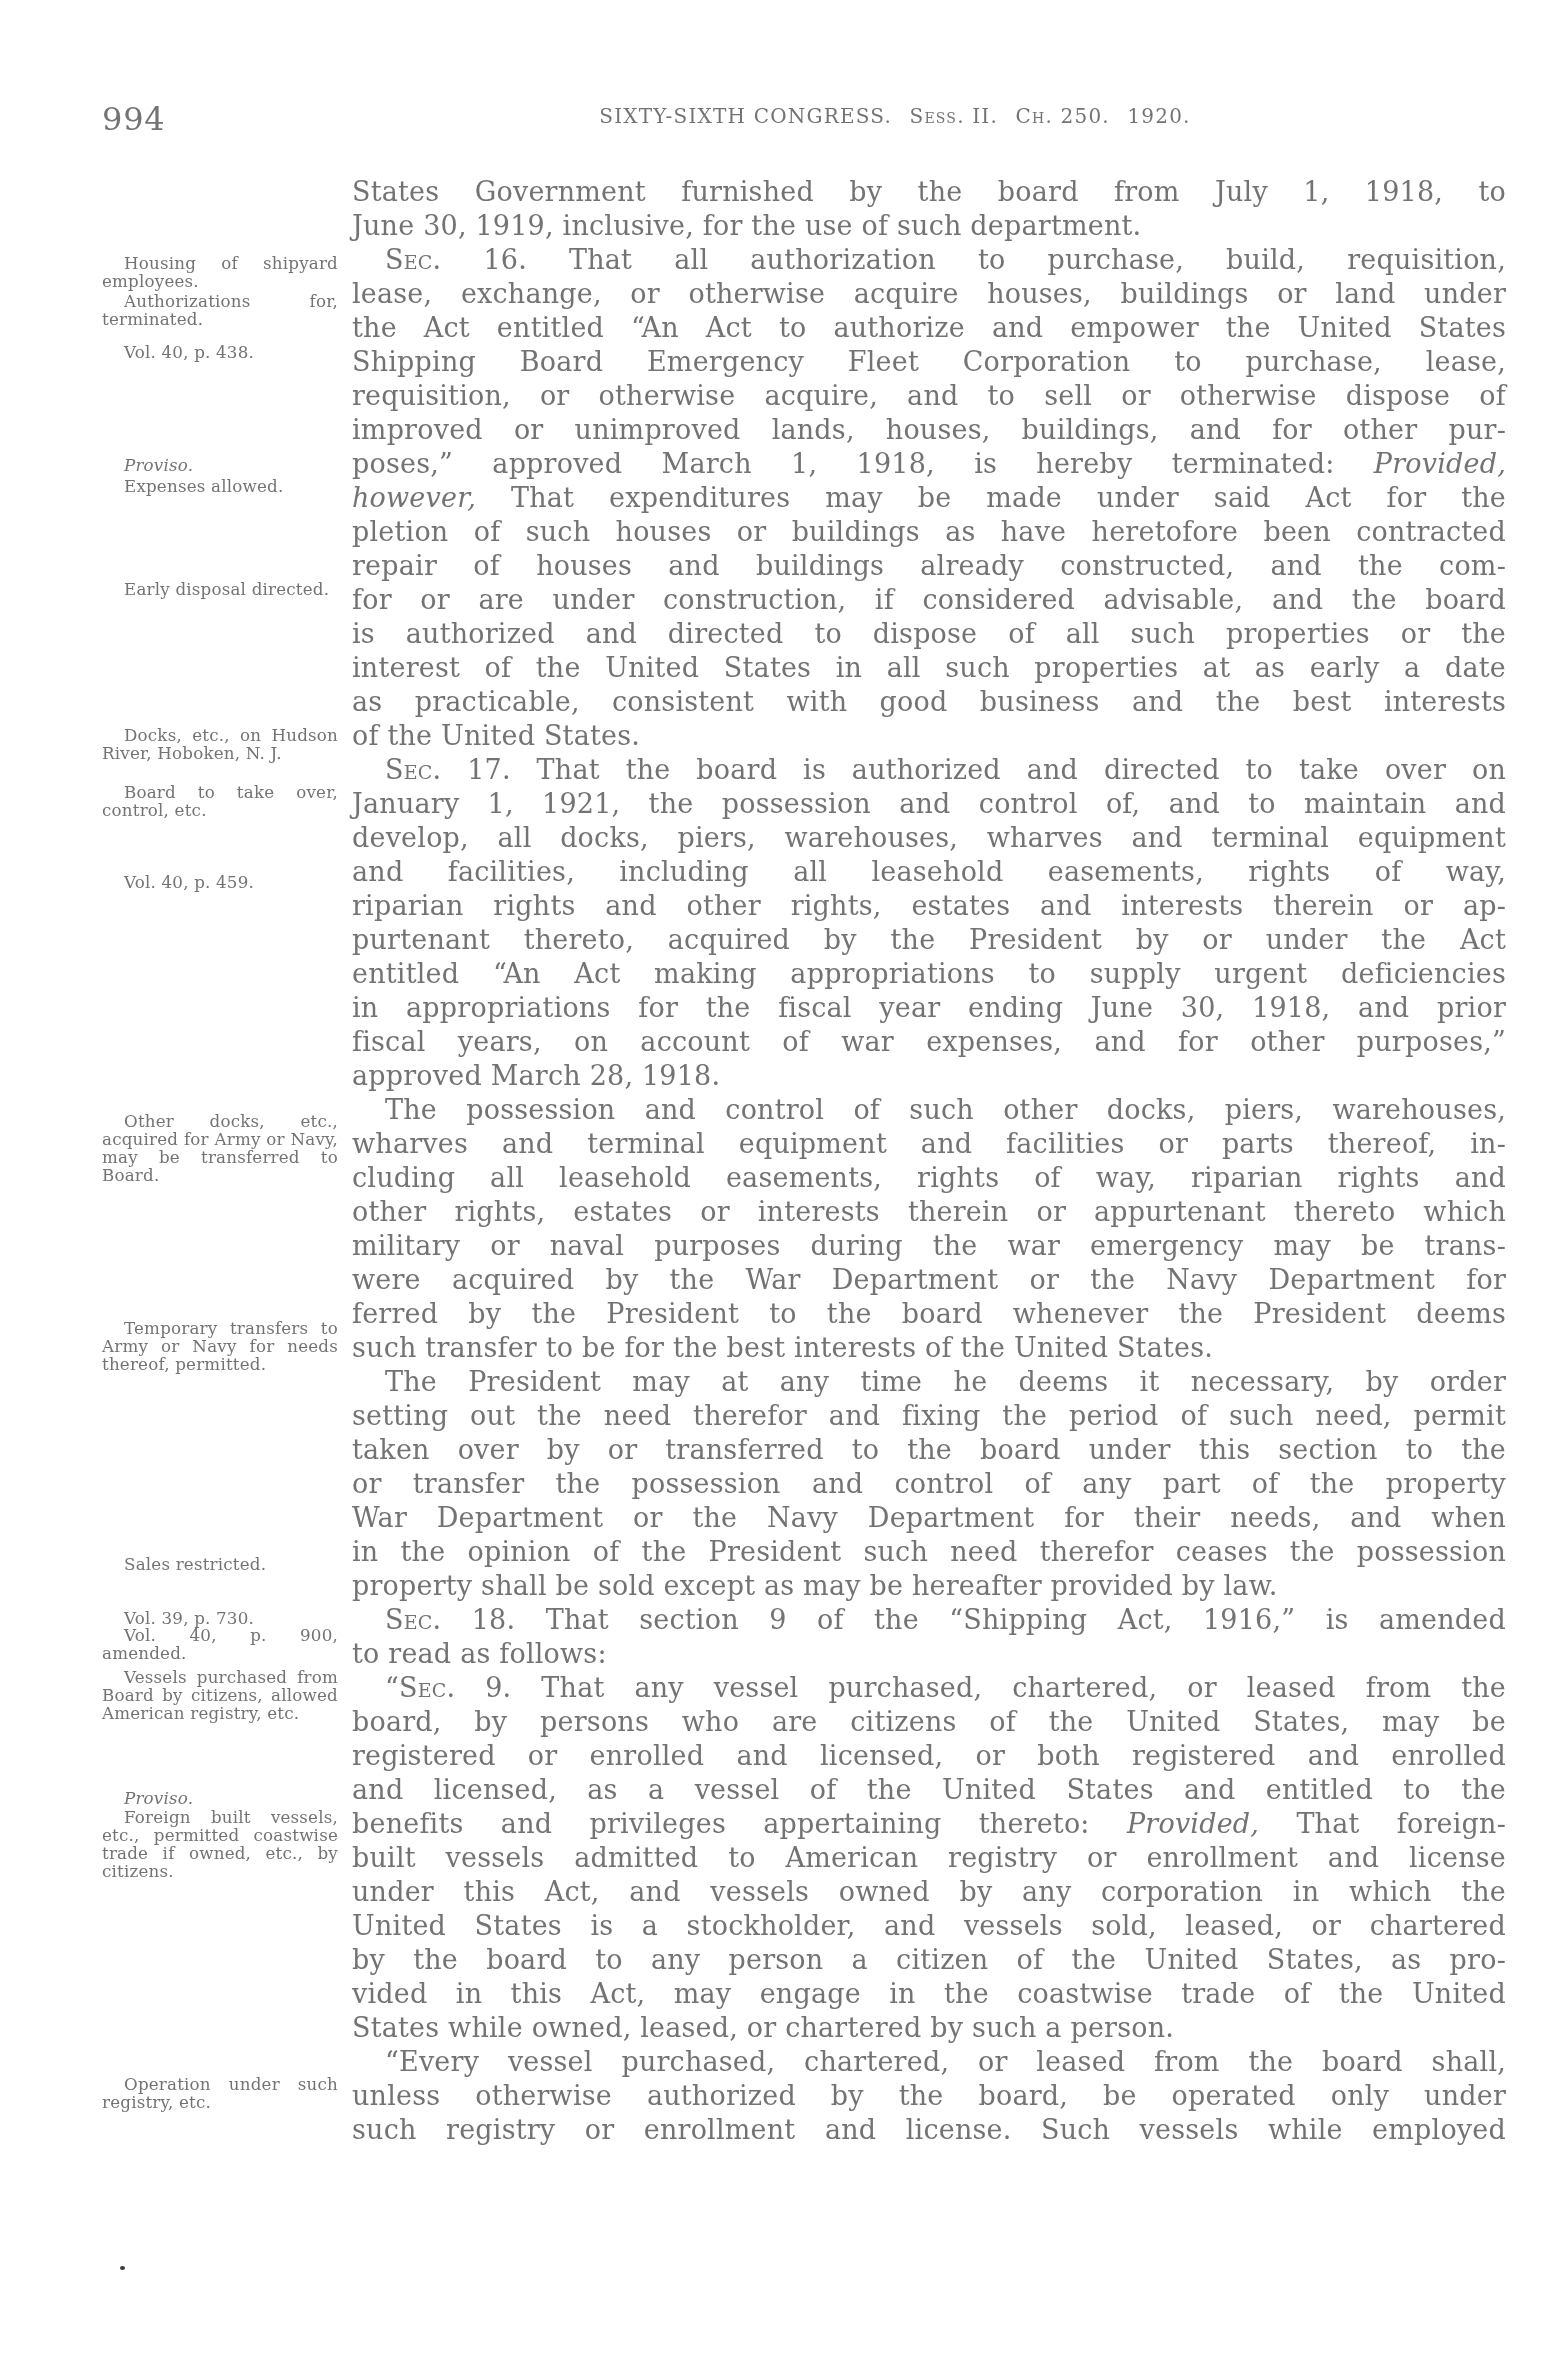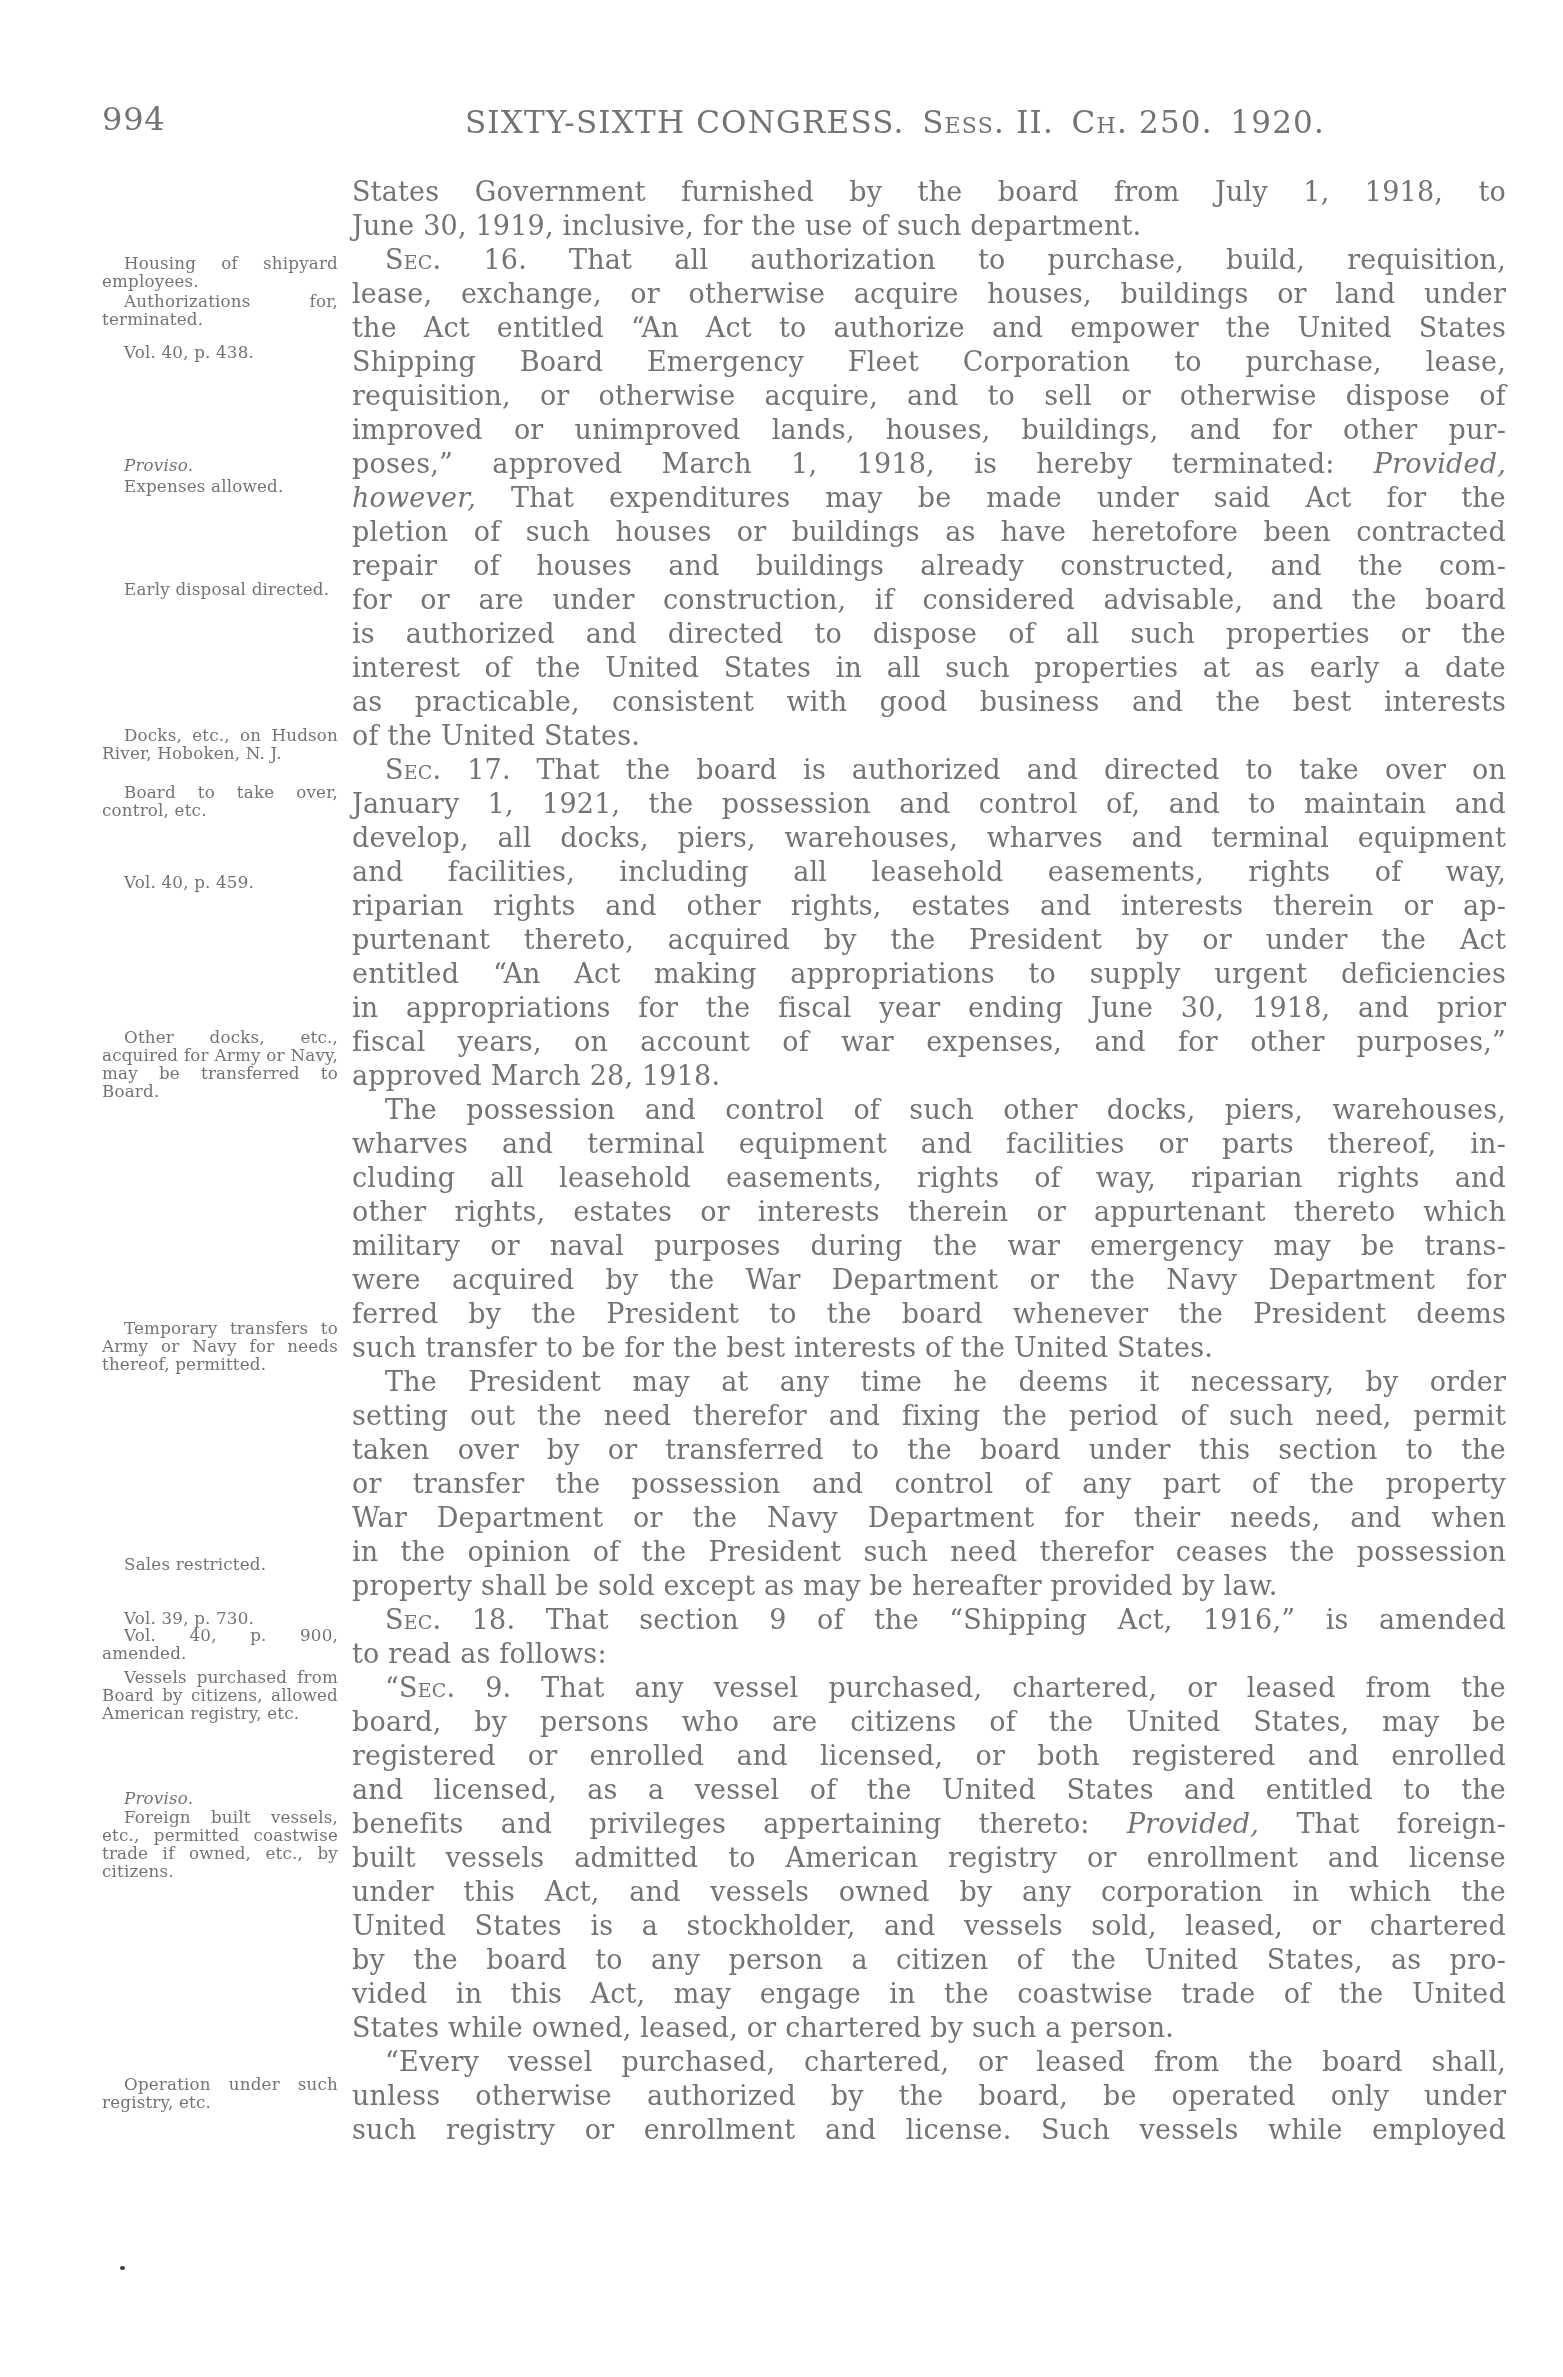--- a/index.html
+++ b/index.html
@@ -5,21 +5,21 @@
   html,body { margin:0; padding:0; background:#e8e8e8; }
   .page {
     position:relative; width:1563px; height:2377px; background:#ffffff;
     font-family:"DejaVu Serif","Liberation Serif",serif; color:#737373;
     overflow:hidden;
   }
   
   .pagenum { position:absolute; left:102px; top:100px; font-size:32px; letter-spacing:0.8px; }
   .runhead {
     position:absolute; left:319px; top:104px; width:1152px;
-    text-align:center; font-size:31px; letter-spacing:1.2px; white-space:nowrap;
+    text-align:center; font-size:20px; letter-spacing:1.2px; white-space:nowrap;
   }
   .runhead .seg { margin-left:17.5px; }
   .scaps { font-variant:small-caps; }
   
   .bodycol { position:absolute; left:352px; top:175px; width:1154px; font-size:27px; line-height:34px; letter-spacing:0.2px; }
   .para { margin:0; }
   .bl { text-align:justify; text-align-last:justify; -moz-text-align-last:justify; height:34px; }
   .bl.last { text-align-last:left; -moz-text-align-last:left; }
   .bl.ind { text-indent:33px; }
   .sc { font-variant:small-caps; }
@@ -44,21 +44,21 @@
 
   <div class="note" style="top:254px">Housing of shipyard employees.</div>
   <div class="note" style="top:292px">Authorizations for, terminated.</div>
   <div class="note" style="top:343px">Vol. 40, p. 438.</div>
   <div class="note italic" style="top:456px">Proviso.</div>
   <div class="note" style="top:477px">Expenses allowed.</div>
   <div class="note" style="top:580px">Early disposal directed.</div>
   <div class="note" style="top:726px">Docks, etc., on Hudson River, Hoboken, N. J.</div>
   <div class="note" style="top:783px">Board to take over, control, etc.</div>
   <div class="note" style="top:873px">Vol. 40, p. 459.</div>
-  <div class="note" style="top:1028px">Other docks, etc., acquired for Army or Navy, may be transferred to Board.</div>
+  <div class="note" style="top:1112px">Other docks, etc., acquired for Army or Navy, may be transferred to Board.</div>
   <div class="note" style="top:1319px">Temporary transfers to Army or Navy for needs thereof, permitted.</div>
   <div class="note" style="top:1555px">Sales restricted.</div>
   <div class="note" style="top:1609px">Vol. 39, p. 730.</div>
   <div class="note" style="top:1626px">Vol. 40, p. 900, amended.</div>
   <div class="note" style="top:1668px">Vessels purchased from Board by citizens, allowed American registry, etc.</div>
   <div class="note italic" style="top:1789px">Proviso.</div>
   <div class="note" style="top:1808px">Foreign built vessels, etc., permitted coastwise trade if owned, etc., by citizens.</div>
   <div class="note" style="top:2075px">Operation under such registry, etc.</div>
 
   <div class="bodycol">

